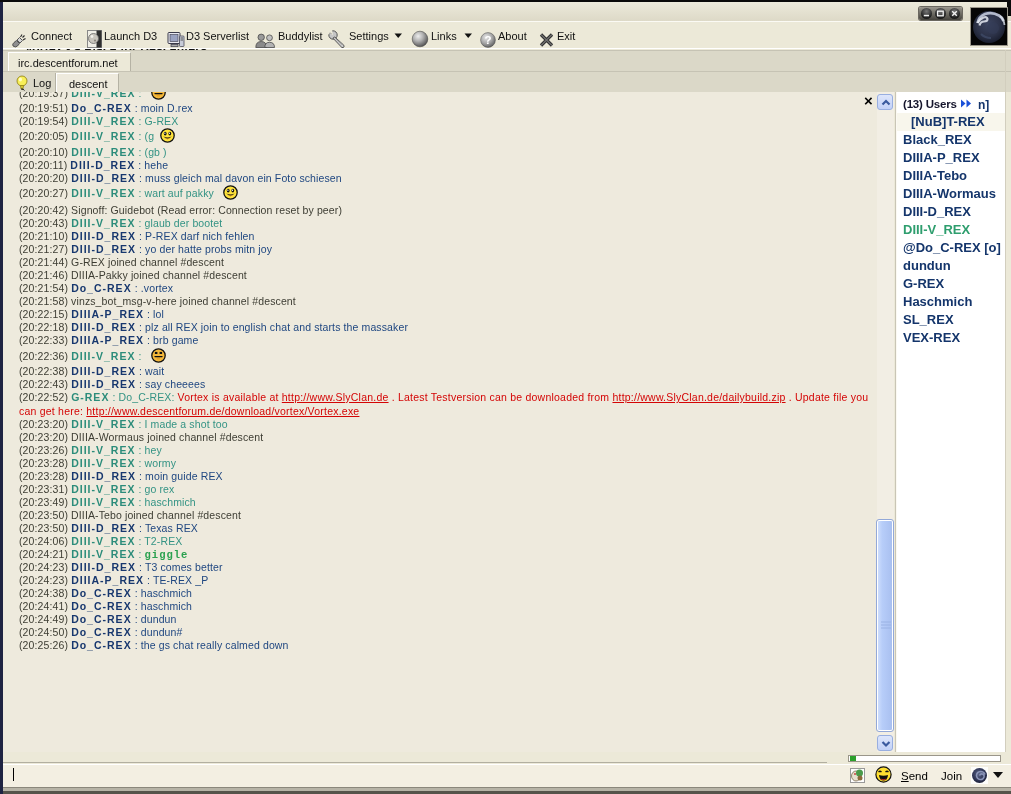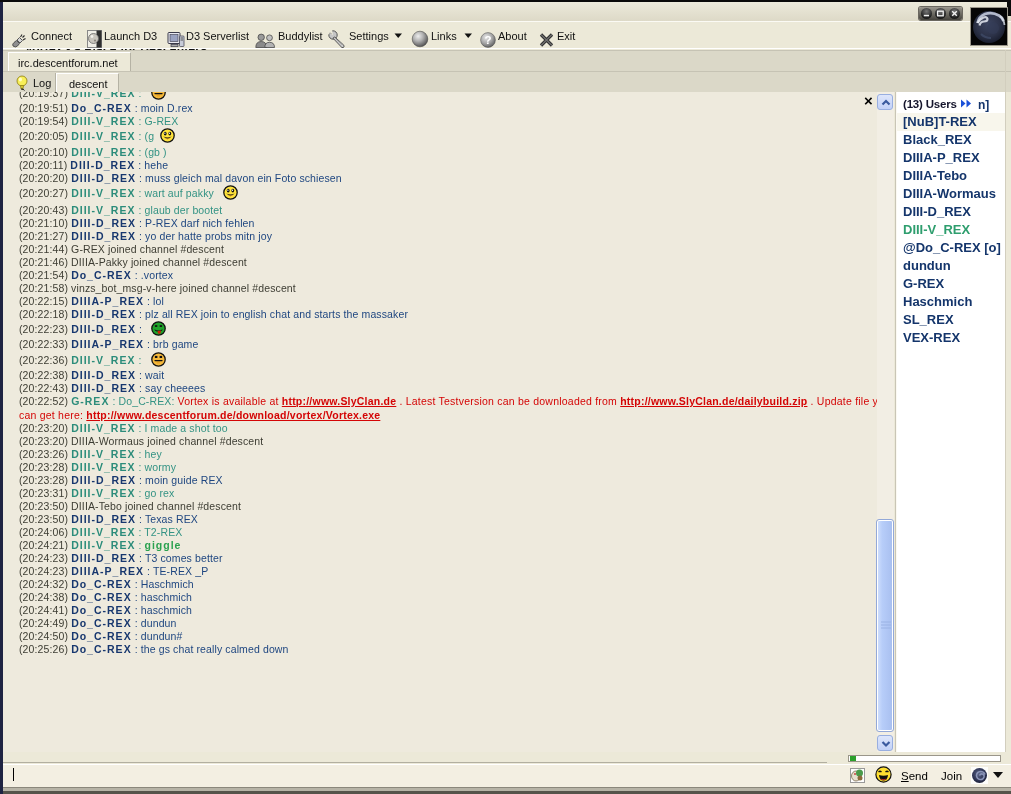--- a/index.html
+++ b/index.html
@@ -35,43 +35,43 @@
 #chat { left:3px; top:92px; width:874px; height:660px; background:#eeeadd; overflow:hidden; }
 #chatin { position:absolute; left:16px; top:-7px; width:845px; }
 .cl { white-space:nowrap; font-size:10.5px; overflow:visible; letter-spacing:0.12px; }
 .cl > * { vertical-align:baseline; }
 .t { color:#3d3d33; }
 .nn { color:#17376e; letter-spacing:1px; }
 .ng { color:#2b8c7a; letter-spacing:1px; }
 .mn { color:#1e4680; }
 .mg { color:#339384; }
 .r  { color:#d40505; letter-spacing:0.22px; }
-.r u { color:#d40505;font-weight:bold; }
-.gr { color:#2aA14f; letter-spacing:1px; }
+.r u { color:#d40505; }
+.gr { color:#2aA14f; letter-spacing:1px;font-family:Liberation Mono, monospace; }
 .sm { vertical-align:bottom; position:relative; top:0px; margin-left:6px; }
 .cl { line-height:13px; display:flow-root; }
 .cl:first-child { }
 #xclose { left:864px; top:92px; width:14px; height:14px; font-size:15px; font-weight:bold; color:#000; }
 
 #sbar { left:877px; top:92px; width:17px; height:660px; background:#f2eee4; }
 .sbtn { position:absolute; left:0; width:16px; height:16px; border-radius:3px;
   background:linear-gradient(#dee6fb,#c2d1f7); border:1px solid #98aee0; }
 .sbtn svg { position:absolute; left:1px; top:1px; }
 #sthumb { position:absolute; left:0; top:428px; width:16px; height:211px; border-radius:2px;
   background:linear-gradient(90deg,#cdddfc,#b7cdf9 30%,#a9c0f0); border:1px solid #fff; outline:1px solid #93a8d8; }
 
 #udiv { left:895px; top:92px; width:2px; height:660px; background:#fbf9f2; border-left:1px solid #c9c5b6; }
 #upanel { left:897px; top:92px; width:108px; height:660px; background:#ffffff; }
 #uhead { letter-spacing:-0.2px; position:absolute; left:6px; top:6px; font-size:11.5px; font-weight:bold; color:#15152c; }
 #uarr { position:absolute; left:63px; top:6px; }
 #un { position:absolute; left:81px; top:6px; font-size:12px; font-weight:bold; color:#15356b; }
 .ur { position:absolute; left:6px; width:100px; height:18px; font-size:13px; font-weight:bold; line-height:18px; }
 .nv { color:#14356b; }
 .gn { color:#2e9e6e; }
-.hl { background:#f8f6ec; left:0; padding-left:6px; width:108px; }
+.hl { background:#f8f6ec; left:0; padding-left:14px; width:108px; }
 #rgroove { left:1005px; top:50px; width:1px; height:702px; background:#d2cebe; }
 
 #pbar { left:848px; top:755px; width:153px; height:7px; background:#fff; border:1px solid #9a968a; }
 #pgreen { position:absolute; left:1px; top:0px; width:6px; height:5px; background:#2ca02c; }
 #split { left:831px; top:766px; width:14px; height:3px; border-top:1px solid #6a675c; border-bottom:1px solid #fff; }
 #inrow { left:3px; top:764px; width:1008px; height:23px; background:#f3efe2; border-top:1px solid #fff; }
 #cursor { left:13px; top:768px; width:1px; height:13px; background:#000; }
 #send { left:901px; top:770px; font-size:11.5px; color:#000; }
 #join { left:941px; top:770px; font-size:11.5px; color:#000; }
 #ddown { left:993px; top:772px; width:0; height:0; border-left:5px solid transparent; border-right:5px solid transparent; border-top:6px solid #111; }
@@ -230,62 +230,56 @@
 <div class="cl" style="height:13px"><span class="t">(20:20:20)</span> <b class="nn">DIII-D_REX</b> <span class="mn">: muss gleich mal davon ein Foto schiesen</span></div>
 <div class="cl" style="height:19px"><span class="t">(20:20:27)</span> <b class="ng">DIII-V_REX</b> <span class="mg">: wart auf pakky </span><svg class="sm" width="15" height="15" viewBox="0 0 15 15">
           <circle cx="7.5" cy="7.5" r="6.7" fill="#ffe33b" stroke="#111" stroke-width="1.3"></circle>
           <ellipse cx="5.2" cy="5.6" rx="1.4" ry="1.9" fill="#111"></ellipse>
           <ellipse cx="9.8" cy="5.6" rx="1.4" ry="1.9" fill="#111"></ellipse>
           <ellipse cx="4.9" cy="5.2" rx="0.6" ry="0.7" fill="#fff"></ellipse>
           <ellipse cx="9.5" cy="5.2" rx="0.6" ry="0.7" fill="#fff"></ellipse>
           <path d="M3.1 8.2 Q7.5 12.8 11.9 8.2 Q7.5 10.6 3.1 8.2Z" fill="#111"></path>
           <path d="M4.4 9.8 Q7.5 11.8 10.6 9.8 Q7.5 12.6 4.4 9.8Z" fill="#a03010"></path>
         </svg></div>
+<div class="cl" style="height:13px"><span class="t">(20:20:42) Signoff: Guidebot (Read error: Connection reset by peer)</span></div>
 <div class="cl" style="height:13px"><span class="t">(20:20:43)</span> <b class="ng">DIII-V_REX</b> <span class="mg">: glaub der bootet</span></div>
 <div class="cl" style="height:13px"><span class="t">(20:21:10)</span> <b class="nn">DIII-D_REX</b> <span class="mn">: P-REX darf nich fehlen</span></div>
 <div class="cl" style="height:13px"><span class="t">(20:21:27)</span> <b class="nn">DIII-D_REX</b> <span class="mn">: yo der hatte probs mitn joy</span></div>
 <div class="cl" style="height:13px"><span class="t">(20:21:44) G-REX joined channel #descent</span></div>
 <div class="cl" style="height:13px"><span class="t">(20:21:46) DIIIA-Pakky joined channel #descent</span></div>
 <div class="cl" style="height:13px"><span class="t">(20:21:54)</span> <b class="nn">Do_C-REX</b> <span class="mn">: .vortex</span></div>
 <div class="cl" style="height:13px"><span class="t">(20:21:58) vinzs_bot_msg-v-here joined channel #descent</span></div>
 <div class="cl" style="height:13px"><span class="t">(20:22:15)</span> <b class="nn">DIIIA-P_REX</b> <span class="mn">: lol</span></div>
 <div class="cl" style="height:13px"><span class="t">(20:22:18)</span> <b class="nn">DIII-D_REX</b> <span class="mn">: plz all REX join to english chat and starts the massaker</span></div>
-<div class="cl" style="height:17px"><span class="t">(20:22:23)</span> <b class="nn">DIII-D_REX</b> <span class="mn">:</span> <svg class="sm" width="15" height="15" viewBox="0 0 15 15">
-          <circle cx="7.5" cy="7.5" r="6.7" fill="#1fa32a" stroke="#111" stroke-width="1.3"></circle>
-          <rect x="3.9" y="4.2" width="2.4" height="1.7" fill="#111"></rect>
-          <rect x="8.7" y="4.2" width="2.4" height="1.7" fill="#111"></rect>
-          <path d="M3.4 8.2 Q7.5 11 11.6 8.2 L11 9.4 Q7.5 11.8 4 9.4Z" fill="#111"></path>
-          <path d="M6.6 9.9 L10 9.4 L9.6 12.2 Q8 13.4 6.9 12.2Z" fill="#cc2200"></path>
-        </svg></div>
 <div class="cl" style="height:14px"><span class="t">(20:22:33)</span> <b class="nn">DIIIA-P_REX</b> <span class="mn">: brb game</span></div>
 <div class="cl" style="height:17px"><span class="t">(20:22:36)</span> <b class="ng">DIII-V_REX</b> <span class="mg">:</span> <svg class="sm" width="15" height="15" viewBox="0 0 15 15">
           <circle cx="7.5" cy="7.5" r="6.7" fill="#f5b83a" stroke="#111" stroke-width="1.3"></circle>
           <rect x="3.9" y="3.9" width="2.5" height="2.1" fill="#111"></rect>
           <rect x="8.6" y="3.9" width="2.5" height="2.1" fill="#111"></rect>
           <path d="M3.3 8.1 L11.7 8.1 L11.2 9.2 L3.8 9.2Z" fill="#111"></path>
           <path d="M5.4 9.2 L9.2 9.2 L8.8 11.6 L5.9 11.6Z" fill="#e8a428"></path>
           <path d="M5.4 9.2 L9.2 9.2 L9 10 L5.6 10Z" fill="#111" opacity="0.25"></path>
         </svg></div>
 <div class="cl" style="height:13px"><span class="t">(20:22:38)</span> <b class="nn">DIII-D_REX</b> <span class="mn">: wait</span></div>
 <div class="cl" style="height:13px"><span class="t">(20:22:43)</span> <b class="nn">DIII-D_REX</b> <span class="mn">: say cheeees</span></div>
 <div class="cl" style="height:14px"><span class="t">(20:22:52)</span> <b class="ng">G-REX</b> <span class="mg">: Do_C-REX:</span> <span class="r">Vortex is available at <u>http://www.SlyClan.de</u> . Latest Testversion can be downloaded from <u>http://www.SlyClan.de/dailybuild.zip</u> . Update file you</span></div>
 <div class="cl" style="height:13px"><span class="r">can get here: <u>http://www.descentforum.de/download/vortex/Vortex.exe</u></span></div>
 <div class="cl" style="height:13px"><span class="t">(20:23:20)</span> <b class="ng">DIII-V_REX</b> <span class="mg">: I made a shot too</span></div>
 <div class="cl" style="height:13px"><span class="t">(20:23:20) DIIIA-Wormaus joined channel #descent</span></div>
 <div class="cl" style="height:13px"><span class="t">(20:23:26)</span> <b class="ng">DIII-V_REX</b> <span class="mg">: hey</span></div>
 <div class="cl" style="height:13px"><span class="t">(20:23:28)</span> <b class="ng">DIII-V_REX</b> <span class="mg">: wormy</span></div>
 <div class="cl" style="height:13px"><span class="t">(20:23:28)</span> <b class="nn">DIII-D_REX</b> <span class="mn">: moin guide REX</span></div>
 <div class="cl" style="height:13px"><span class="t">(20:23:31)</span> <b class="ng">DIII-V_REX</b> <span class="mg">: go rex</span></div>
+<div class="cl" style="height:13px"><span class="t">(20:23:49)</span> <b class="ng">DIII-V_REX</b> <span class="mg">: haschmich</span></div>
 <div class="cl" style="height:13px"><span class="t">(20:23:50) DIIIA-Tebo joined channel #descent</span></div>
 <div class="cl" style="height:13px"><span class="t">(20:23:50)</span> <b class="nn">DIII-D_REX</b> <span class="mn">: Texas REX</span></div>
 <div class="cl" style="height:13px"><span class="t">(20:24:06)</span> <b class="ng">DIII-V_REX</b> <span class="mg">: T2-REX</span></div>
 <div class="cl" style="height:13px"><span class="t">(20:24:21)</span> <b class="ng">DIII-V_REX</b> <span class="mg">:</span> <b class="gr">giggle</b></div>
 <div class="cl" style="height:13px"><span class="t">(20:24:23)</span> <b class="nn">DIII-D_REX</b> <span class="mn">: T3 comes better</span></div>
 <div class="cl" style="height:13px"><span class="t">(20:24:23)</span> <b class="nn">DIIIA-P_REX</b> <span class="mn">: TE-REX _P</span></div>
-<div class="cl" style="height:13px"><span class="t">(20:24:32)</span> <b class="nn">Do_C-REX</b> <span class="mn">: Haschmich</span></div>
 <div class="cl" style="height:13px"><span class="t">(20:24:38)</span> <b class="nn">Do_C-REX</b> <span class="mn">: haschmich</span></div>
 <div class="cl" style="height:13px"><span class="t">(20:24:41)</span> <b class="nn">Do_C-REX</b> <span class="mn">: haschmich</span></div>
 <div class="cl" style="height:13px"><span class="t">(20:24:49)</span> <b class="nn">Do_C-REX</b> <span class="mn">: dundun</span></div>
 <div class="cl" style="height:13px"><span class="t">(20:24:50)</span> <b class="nn">Do_C-REX</b> <span class="mn">: dundun#</span></div>
 <div class="cl" style="height:13px"><span class="t">(20:25:26)</span> <b class="nn">Do_C-REX</b> <span class="mn">: the gs chat really calmed down</span></div>
 </div>
   </div>
 <div class="abs" id="xclose">×</div>
 <div class="abs" id="sbar">
   <div class="sbtn" style="top:2px">

